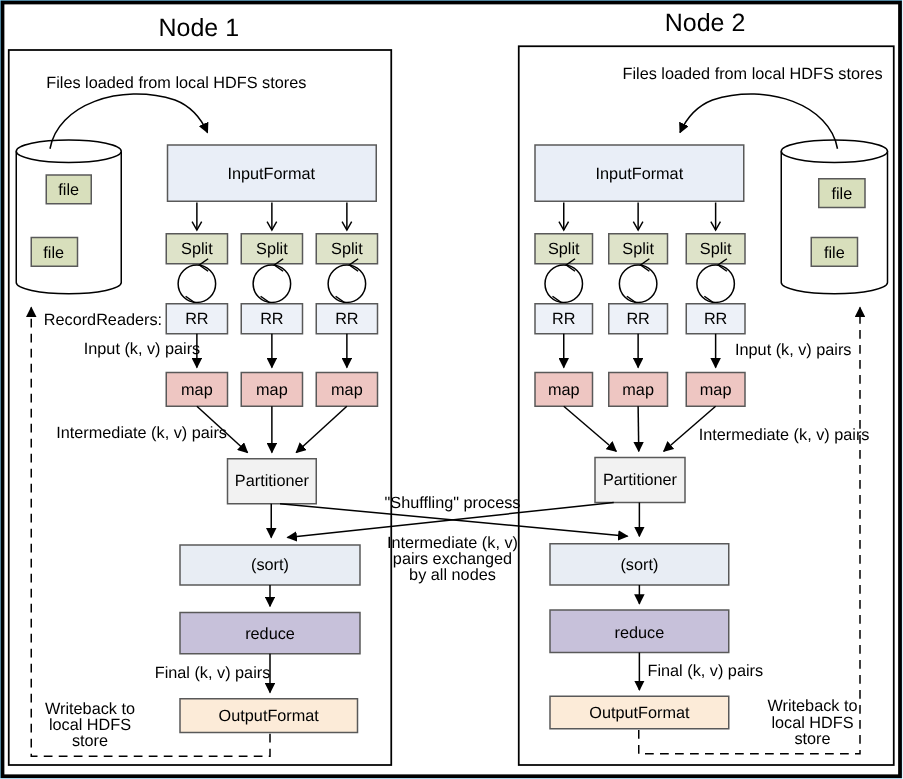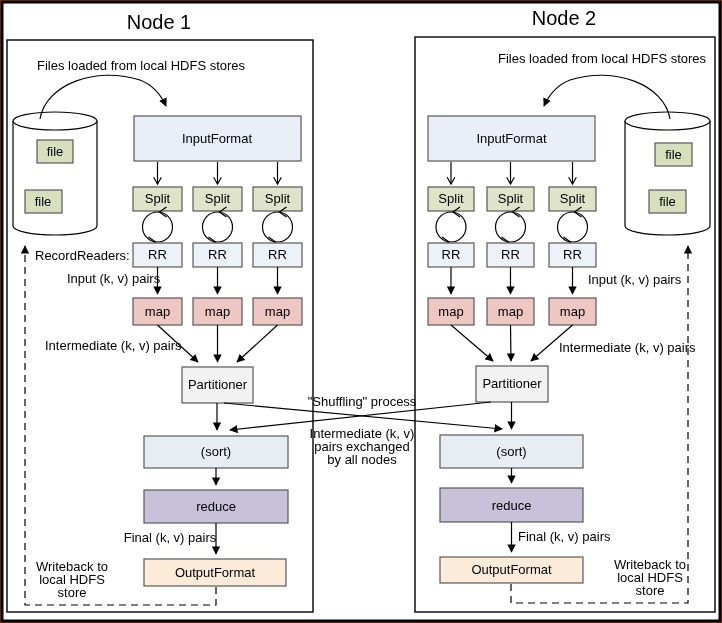--- a/index.html
+++ b/index.html
@@ -1,16 +1,16 @@
 <!DOCTYPE html>
 <html><head>
 <meta charset="utf-8">
 <style>
   html,body{margin:0;padding:0;background:#fff;}
-  #stage{position:relative;width:722px;height:623px;background:#c2410c;overflow:hidden;}
+  #stage{position:relative;width:722px;height:623px;background:#7dd3fc;overflow:hidden;}
   svg{display:block;}
   text{font-family:"Liberation Sans","DejaVu Sans",sans-serif;font-size:13px;fill:#000;}
   .title{font-size:20px;}
   .ctr{text-anchor:middle;}
   .blk{stroke:#595959;stroke-width:1.2;}
   .nodebox{fill:#ffffff;stroke:#000;stroke-width:1.4;}
   .outer{fill:#ffffff;stroke:#000;stroke-width:3;}
   .ln{stroke:#000;stroke-width:1.2;fill:none;}
   .dash{stroke:#000;stroke-width:1.2;fill:none;stroke-dasharray:7 5;}
   .cyl{fill:#ffffff;stroke:#000;stroke-width:1.2;}

